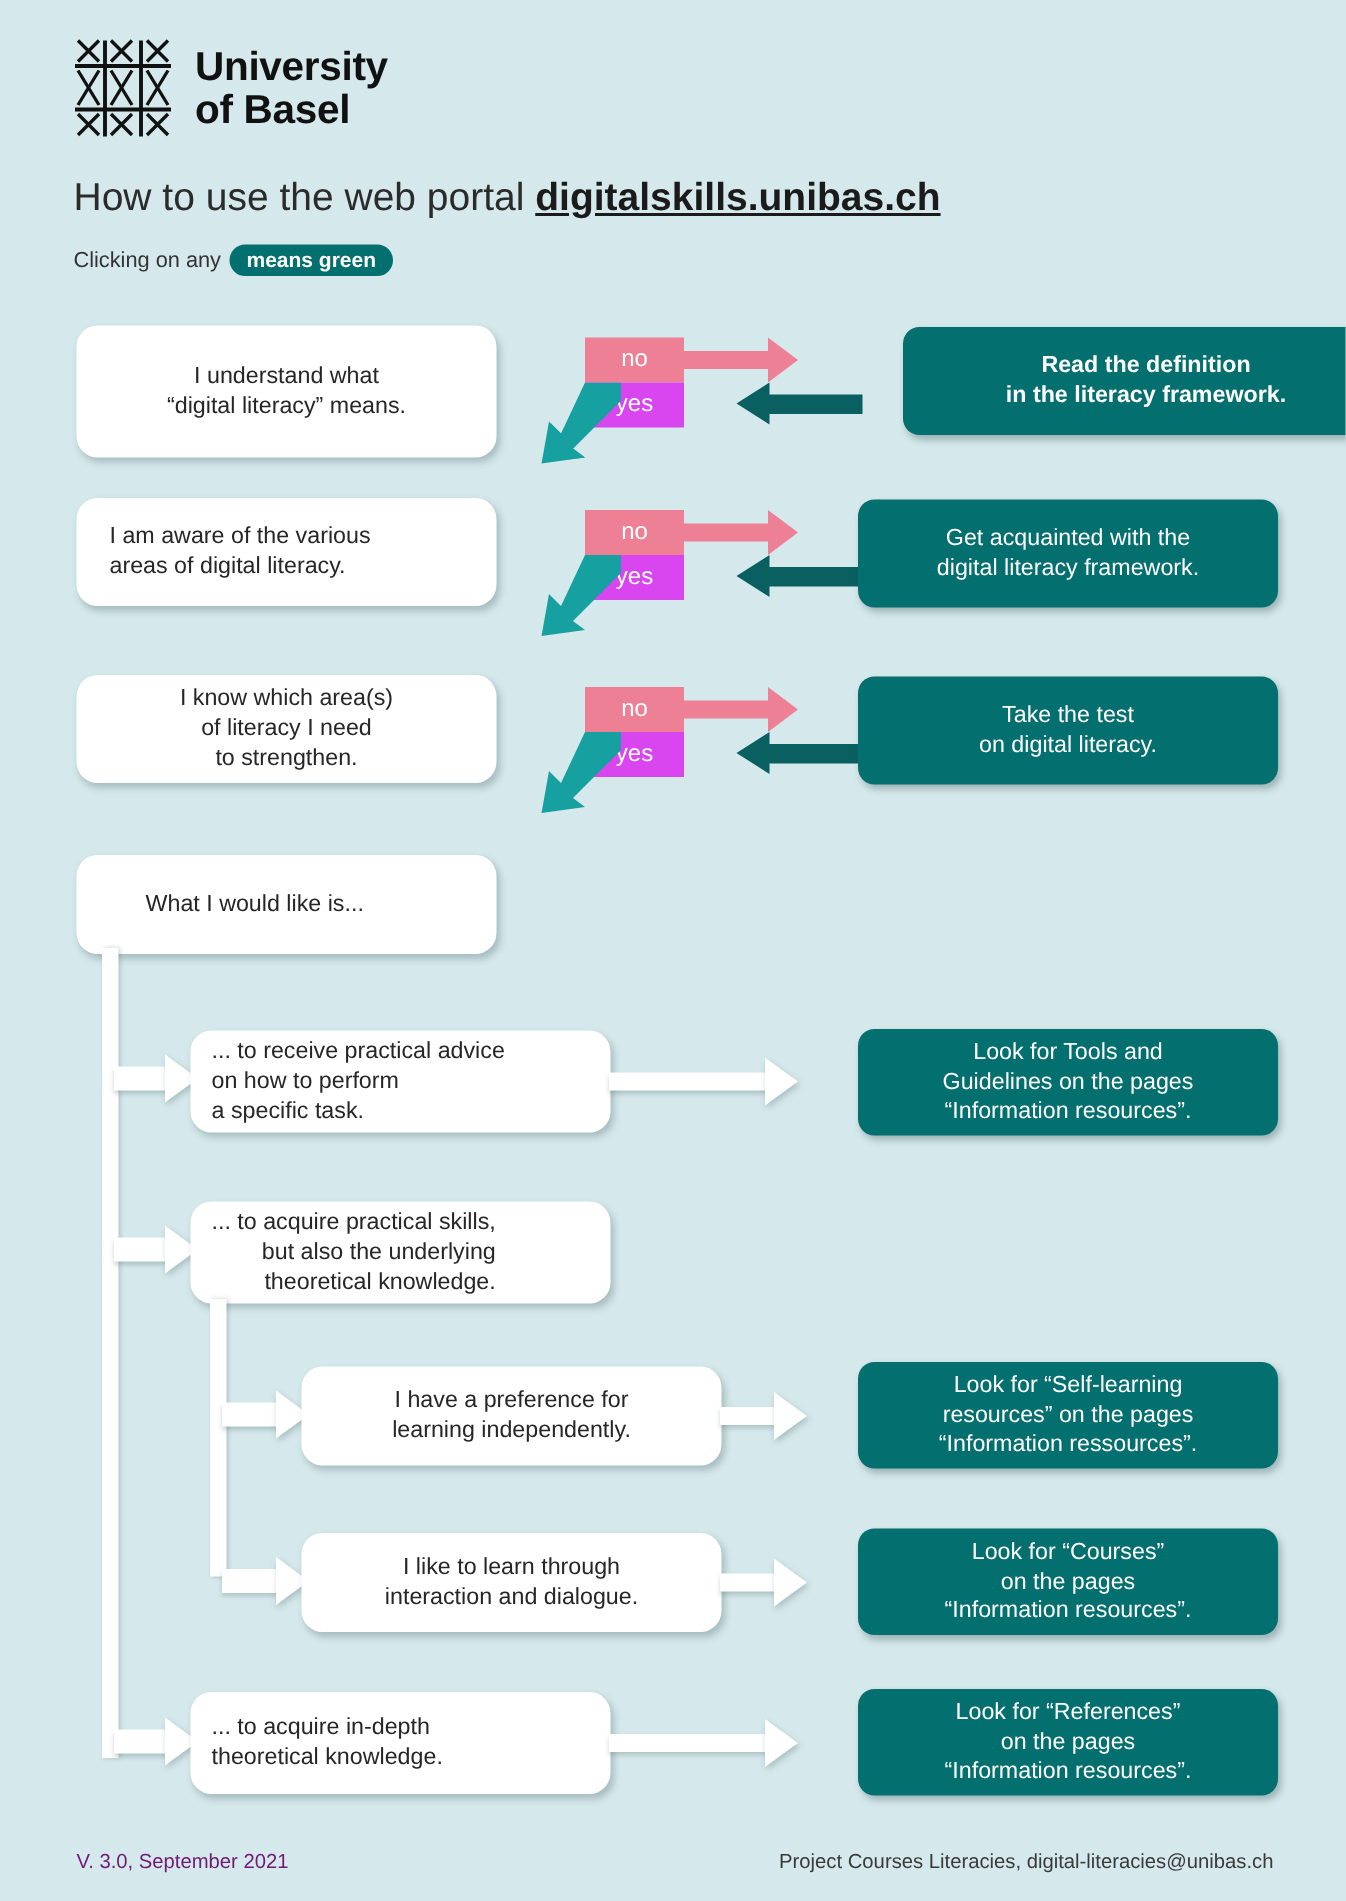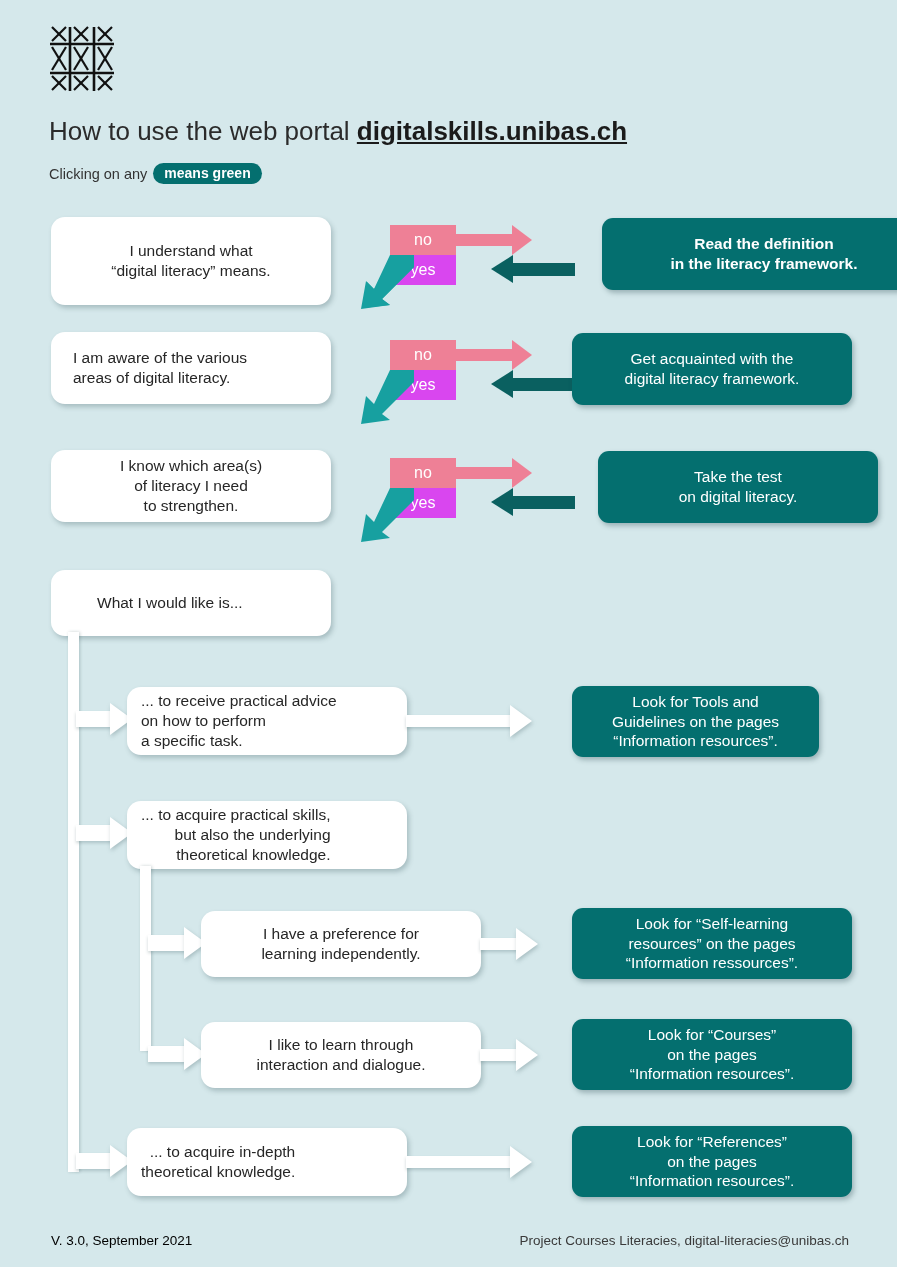--- a/index.html
+++ b/index.html
@@ -75,21 +75,21 @@
   .wtrunk{ position:absolute; background:#fff; box-shadow:1px 0 3px rgba(60,90,95,.28); }
   .warrow{ position:absolute; }
   .warrow .shaft{ position:absolute; left:0; background:#fff; box-shadow:0 2px 3px rgba(60,90,95,.25);}
   .warrow .head{
     position:absolute; top:0; width:0; height:0;
     border-top:16px solid transparent; border-bottom:16px solid transparent;
     border-left:22px solid #fff;
     filter:drop-shadow(1px 2px 2px rgba(60,90,95,.3));
   }
   
-  #footer-left{ position:absolute; left:51px; top:1233px; font-size:13.5px; color:#000000;}
+  #footer-left{ position:absolute; left:51px; top:1233px; font-size:13.5px; color:#701a75;}
   #footer-right{ position:absolute; right:48px; top:1233px; font-size:13.5px; color:#3a3a3a;}
 </style>
 </head>
 <body>
 
 <div id="logo-block">
   <svg id="logo-mark" viewBox="0 0 68 66">
     <g stroke="#111" stroke-width="2.6" fill="none">
       <line x1="2" y1="18" x2="66" y2="18"></line>
       <line x1="2" y1="47" x2="66" y2="47"></line>
@@ -110,20 +110,24 @@
       <line x1="50" y1="21" x2="64" y2="44"></line>
         <line x1="64" y1="21" x2="50" y2="44"></line>
       <line x1="4" y1="50" x2="18" y2="64"></line>
         <line x1="18" y1="50" x2="4" y2="64"></line>
       <line x1="26" y1="50" x2="40" y2="64"></line>
         <line x1="40" y1="50" x2="26" y2="64"></line>
       <line x1="50" y1="50" x2="64" y2="64"></line>
         <line x1="64" y1="50" x2="50" y2="64"></line>
     </g>
   </svg>
+  <div id="logo-word">
+    <div>University</div>
+    <div>of Basel</div>
+  </div>
 </div>
 
 <div id="page-title"><span>How to use the web portal </span><span class="url">digitalskills.unibas.ch</span></div>
 
 <div id="subtitle">
   <span>Clicking on any</span>
   <span class="pill">means green</span>
 </div>
 
 <div class="wbox" style="left:51px; top:217px; width:280px; height:88px;">
@@ -188,21 +192,21 @@
   <div class="shaft" style="width:66px;"></div>
     <div class="head" style="left:64px;"></div>
 </div>
 <div class="green-arrow" style="left:491px; top:488px; width:84px; height:29px;">
   <div class="shaft" style="width:64px;"></div>
     <div class="head"></div>
 </div>
 <svg class="yes-arrow" style="left:352px; top:488px;" width="80" height="55" viewBox="0 0 80 55">
   <path d="M38 0 L62 0 L62 12 L30 44 L38 50 L9 54 L14 26 L22 34 Z" fill="#17a0a0"></path>
 </svg>
-<div class="gbox" style="left:572px; top:451px; width:280px; height:72px;margin-left:26px;">
+<div class="gbox" style="left:572px; top:451px; width:280px; height:72px;">
   <span style="white-space:pre-line">Take the test
 on digital literacy.</span>
 </div>
 
 <div class="wbox left" style="left:51px; top:570px; width:280px; height:66px; padding-left:46px;">
   <span>What I would like is...</span>
 </div>
 
 <div class="wtrunk" style="left:68px; top:632px; width:11px; height:540px;"></div>
 
@@ -212,21 +216,21 @@
 </div>
 <div class="wbox left" style="left:127px; top:687px; width:280px; height:68px; padding-left:14px;">
   <span style="white-space:pre-line">... to receive practical advice
     on how to perform
     a specific task.</span>
 </div>
 <div class="warrow" style="left:406px; top:705px; width:130px; height:32px;">
   <div class="shaft" style="top:10px; width:108px; height:12px;"></div>
   <div class="head" style="left:104px;"></div>
 </div>
-<div class="gbox" style="left:572px; top:686px; width:247px; height:71px;">
+<div class="gbox" style="left:572px; top:686px; width:280px; height:71px;">
   <span style="white-space:pre-line">Look for Tools and
 Guidelines on the pages
 “Information resources”.</span>
 </div>
 
 <div class="warrow" style="left:76px; top:817px; width:56px; height:32px;">
   <div class="shaft" style="top:8px; width:36px; height:16px;"></div>
   <div class="head" style="left:34px;"></div>
 </div>
 <div class="wbox left" style="left:127px; top:801px; width:280px; height:68px; padding-left:14px;text-align:right;">
@@ -270,21 +274,21 @@
 <div class="gbox" style="left:572px; top:1019px; width:280px; height:71px;">
   <span style="white-space:pre-line">Look for “Courses”
 on the pages
 “Information resources”.</span>
 </div>
 
 <div class="warrow" style="left:76px; top:1145px; width:56px; height:32px;">
   <div class="shaft" style="top:8px; width:36px; height:16px;"></div>
   <div class="head" style="left:34px;"></div>
 </div>
-<div class="wbox left" style="left:127px; top:1128px; width:280px; height:68px; padding-left:14px;text-align:right;">
+<div class="wbox left" style="left:127px; top:1128px; width:280px; height:68px; padding-left:14px;">
   <span style="white-space:pre-line">... to acquire in-depth
     theoretical knowledge.</span>
 </div>
 <div class="warrow" style="left:406px; top:1146px; width:130px; height:32px;">
   <div class="shaft" style="top:10px; width:108px; height:12px;"></div>
   <div class="head" style="left:104px;"></div>
 </div>
 <div class="gbox" style="left:572px; top:1126px; width:280px; height:71px;">
   <span style="white-space:pre-line">Look for “References”
 on the pages

